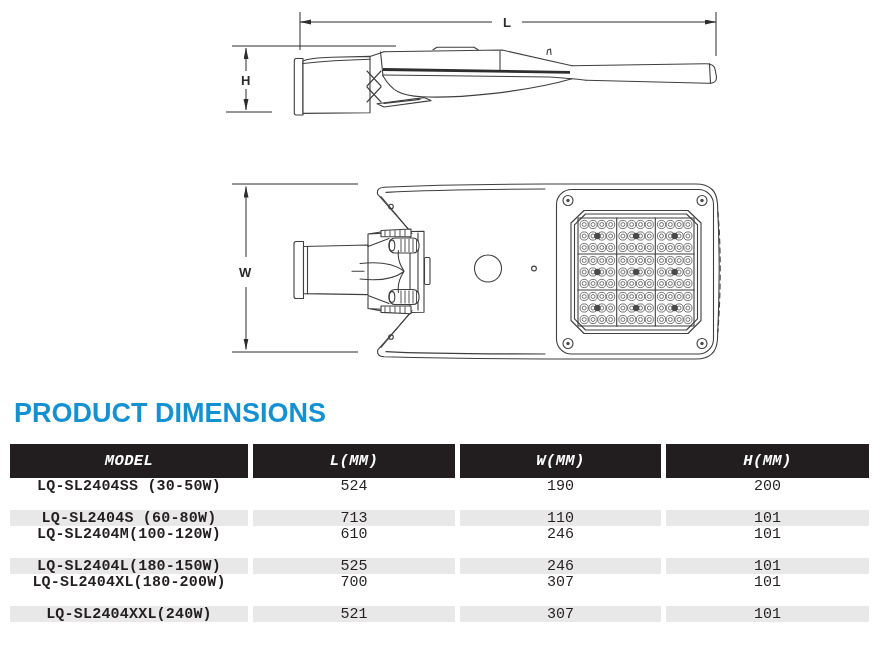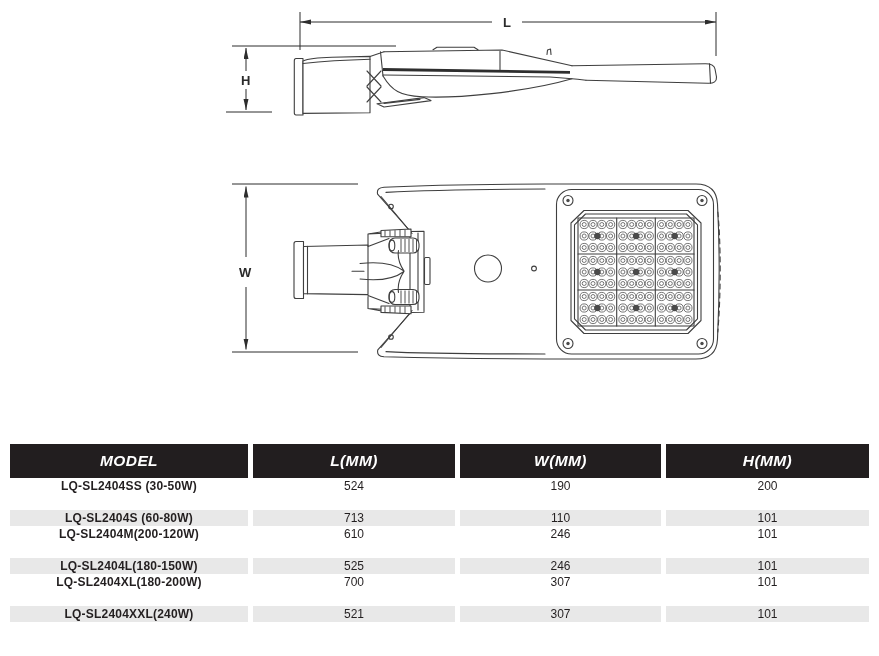--- a/index.html
+++ b/index.html
@@ -15,24 +15,24 @@
   .dimtext{font-family:"Liberation Sans",sans-serif;font-weight:bold;font-size:13px;fill:#2b2b2b;}
   .hatch{stroke:#3f3f3f;stroke-width:0.9;}
   .dot{fill:#4a4a4a;stroke:none;}
 
   .title{position:absolute;left:14px;top:397px;margin:0;font-size:27px;line-height:32px;
          font-weight:bold;color:#1591d2;letter-spacing:0px;white-space:nowrap;}
 
   .dim-table{position:absolute;left:10px;top:444px;width:859px;display:grid;
              grid-template-columns:238px 202px 201px 203px;column-gap:5px;}
   .t-row{display:contents;}
-  .cell{display:flex;align-items:center;justify-content:center;box-sizing:border-box;}
+  .cell{display:flex;align-items:center;justify-content:center;box-sizing:border-box;font-family:Liberation Mono, monospace;}
   .hcell{height:34px;background:#221e1f;color:#ffffff;font-style:italic;font-weight:bold;
          font-size:15.5px;letter-spacing:0.4px;}
-  .bcell{height:16px;font-size:12px;color:#231f20;background:#ffffff;}
+  .bcell{height:16px;font-size:15px;color:#231f20;background:#ffffff;}
   .bcell.model{font-weight:bold;letter-spacing:0.2px;}
   .t-row.alt .bcell{background:#e8e8e8;margin-top:16px;}
 </style>
 </head>
 <body>
 
 <div class="stage">
 
   <svg class="drawing" width="879" height="395" viewBox="0 0 879 395">
     <defs>
@@ -190,20 +190,21 @@
             <use href="#ledmod" x="616.7" y="254"></use>
             <use href="#ledmod" x="655.3" y="254"></use>
           <use href="#ledmod" x="578" y="290"></use>
             <use href="#ledmod" x="616.7" y="290"></use>
             <use href="#ledmod" x="655.3" y="290"></use>
         </g>
       </g>
     </g>
   </svg>
 
+  <h1 class="title">PRODUCT DIMENSIONS</h1>
 
   <div class="dim-table">
     <div class="t-row">
       <div class="cell hcell">MODEL</div>
       <div class="cell hcell">L(MM)</div>
       <div class="cell hcell">W(MM)</div>
       <div class="cell hcell">H(MM)</div>
     </div>
 
     <div class="t-row">
@@ -212,21 +213,21 @@
       <div class="cell bcell">190</div>
       <div class="cell bcell">200</div>
     </div>
     <div class="t-row alt">
       <div class="cell bcell model">LQ-SL2404S (60-80W)</div>
       <div class="cell bcell">713</div>
       <div class="cell bcell">110</div>
       <div class="cell bcell">101</div>
     </div>
     <div class="t-row">
-      <div class="cell bcell model">LQ-SL2404M(200-120W)</div>
+      <div class="cell bcell model">LQ-SL2404M(100-120W)</div>
       <div class="cell bcell">610</div>
       <div class="cell bcell">246</div>
       <div class="cell bcell">101</div>
     </div>
     <div class="t-row alt">
       <div class="cell bcell model">LQ-SL2404L(180-150W)</div>
       <div class="cell bcell">525</div>
       <div class="cell bcell">246</div>
       <div class="cell bcell">101</div>
     </div>

